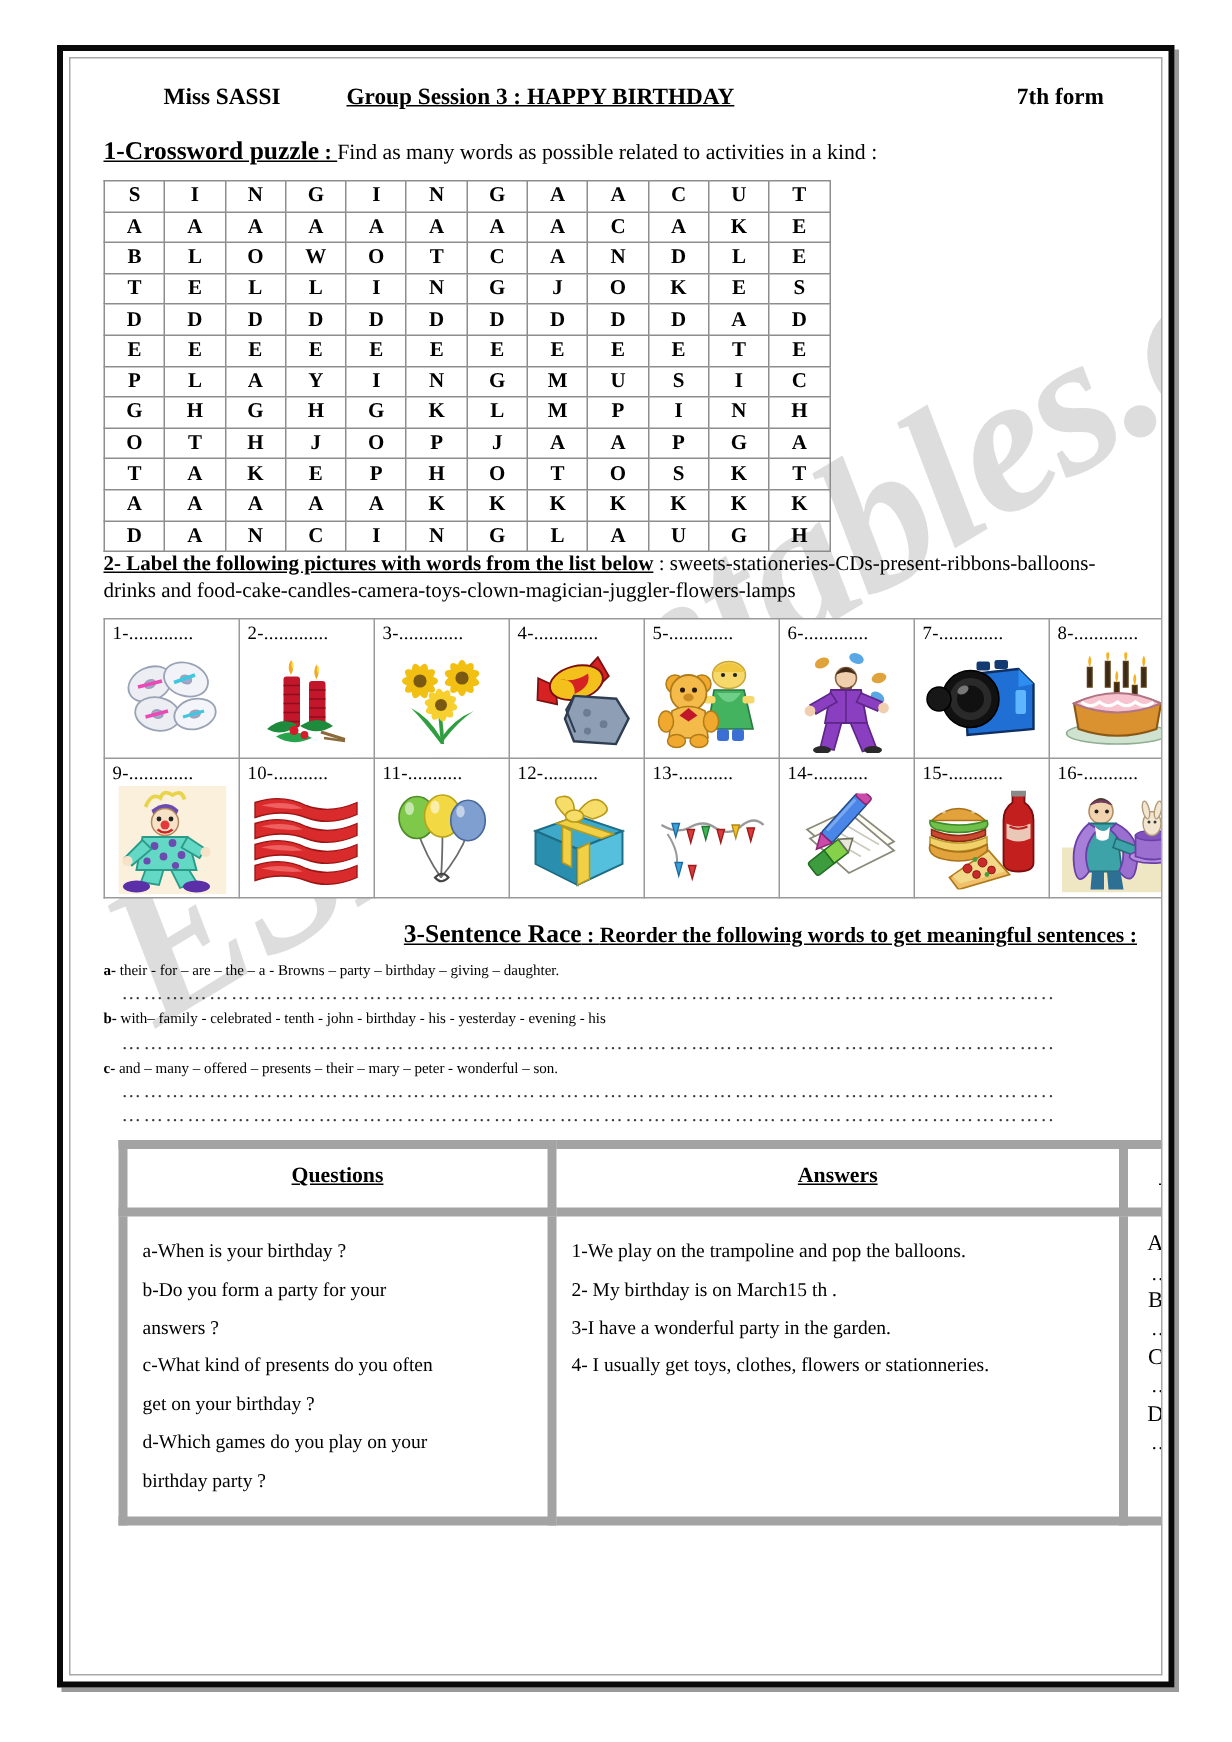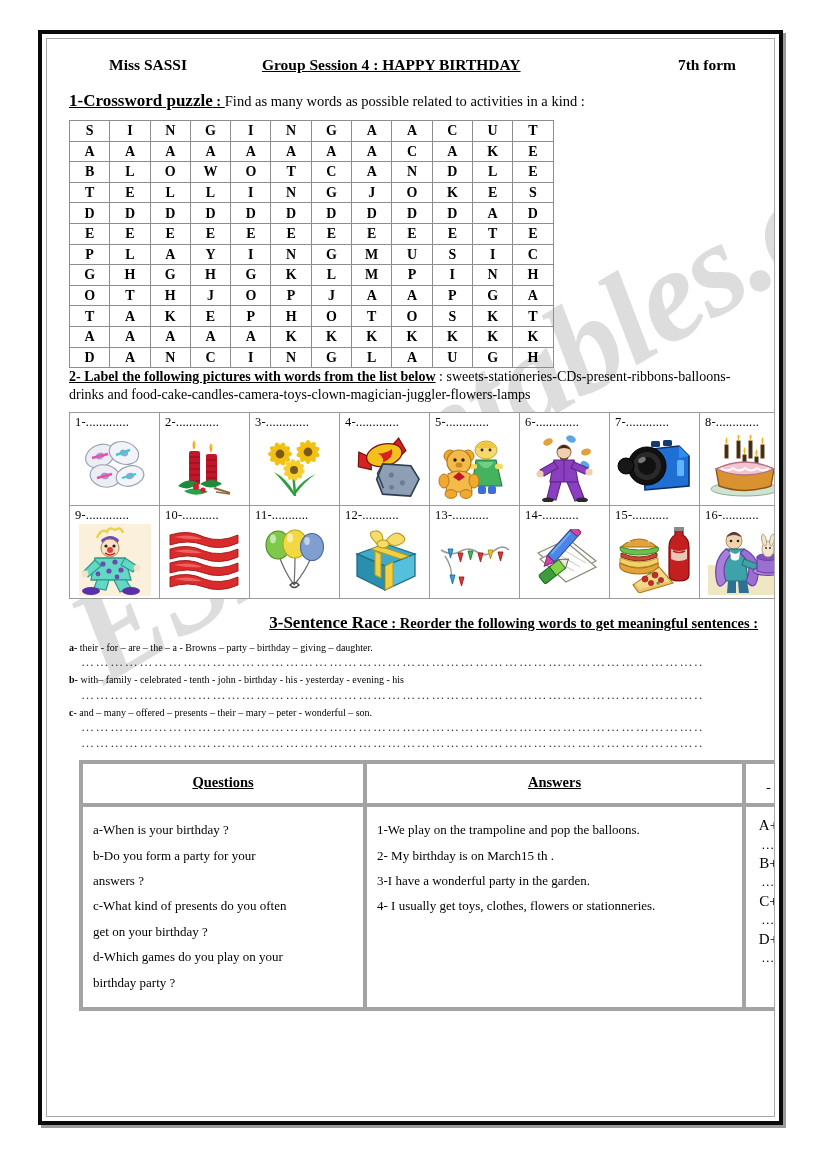--- a/index.html
+++ b/index.html
@@ -66,21 +66,20 @@
     letter-spacing: -2px;
   }
 
   
   .doc-header {
     display: flex;
     align-items: baseline;
     font-weight: bold;
     font-size: 15.5px;
     margin: 3px 0 0 0;
-    gap: 31px;
   }
   .doc-header .teacher { margin-left: 48px; }
   .doc-header .session {
     margin-left: 44px;
     text-decoration: underline;
   }
   .doc-header .form {
     margin-left: auto;
     margin-right: 22px;
   }
@@ -190,21 +189,21 @@
   }
 
   
   #qatable {
     border-collapse: collapse;
     margin: 10px 0 0 18px;
     table-layout: fixed;
     width: 700px;
   }
   #qatable td, #qatable th {
-    border: 4px solid #a3a3a3;
+    border: 6px solid #a3a3a3;
     padding: 0;
     vertical-align: top;
   }
   #qatable .col-q { width: 280px; }
   #qatable .col-a { width: 375px; }
   #qatable .col-m { width: 45px; }
   .qa-head {
     text-align: center;
     font-weight: bold;
     font-size: 14.5px;
@@ -231,21 +230,21 @@
 
 <div id="page-frame">
   <div id="page-inner">
 
     <div id="watermark">ESLprintables.com</div>
 
     <div id="content">
 
       <div class="doc-header">
         <span class="teacher">Miss SASSI</span>
-        <span class="session">Group Session 4 : HAPPY BIRTHDAY</span>
+        <span class="session">Group Session 3 : HAPPY BIRTHDAY</span>
         <span class="form">7th form</span>
       </div>
 
       <div class="sec-title">
         <span class="num">1-Crossword puzzle</span><span class="rest"> : </span><span class="plain">Find as many words as possible related to activities in a kind :</span>
       </div>
 
       <table id="crossword">
         <tbody>
             <tr>

